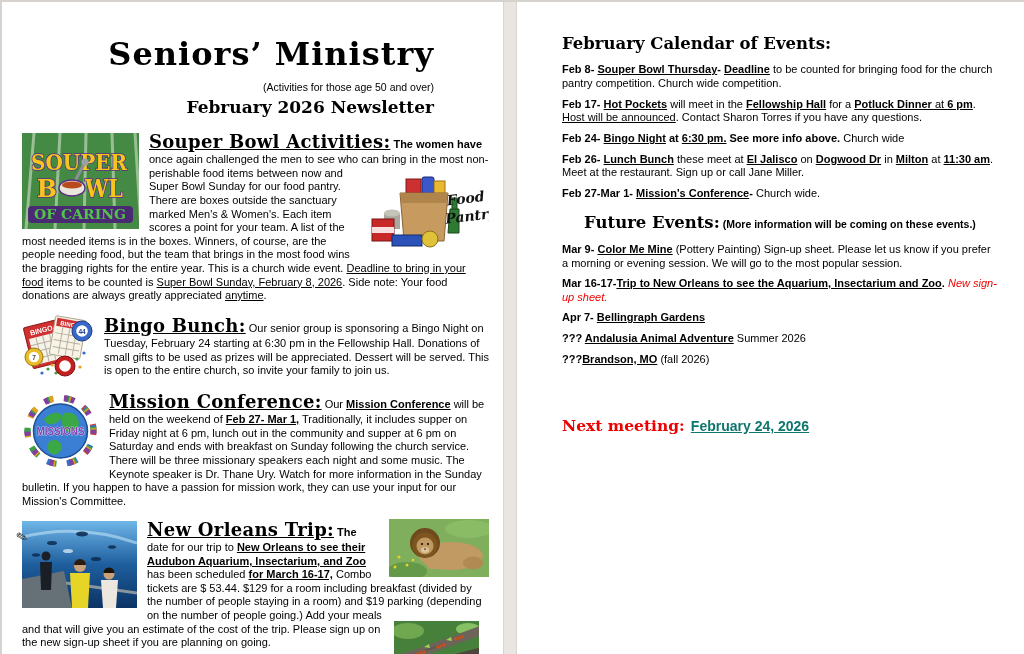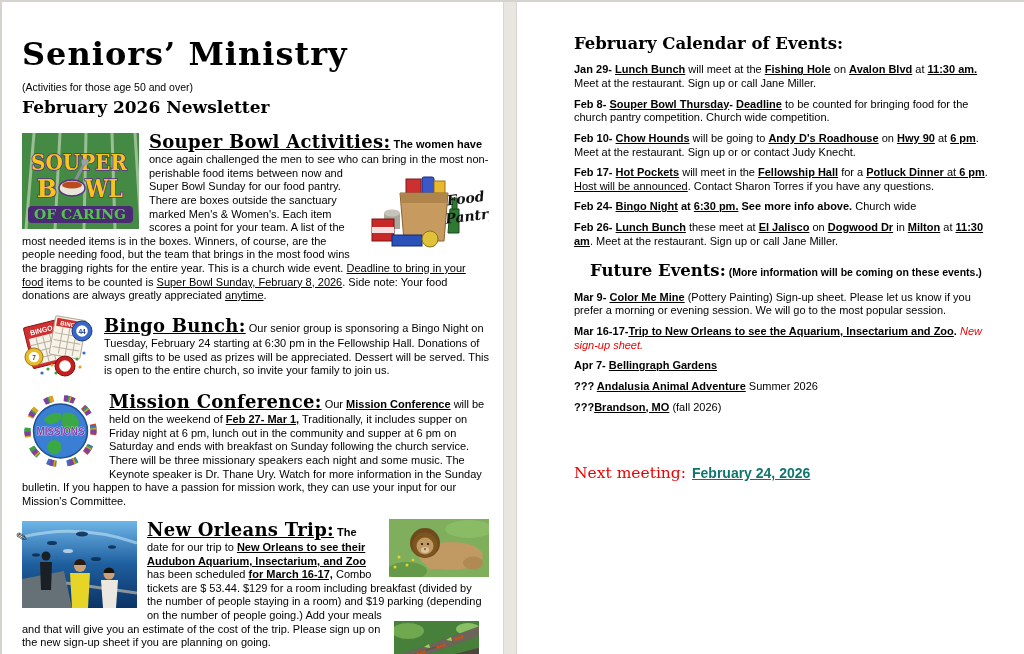--- a/index.html
+++ b/index.html
@@ -9,21 +9,21 @@
     font-family:"Liberation Sans",sans-serif;color:#000;
   }
   .spread{display:flex;height:652px;margin-top:2px;}
   .page{background:#fff;position:relative;overflow:hidden;}
   .page-left{width:501px;margin-left:2px;}
   .gutter{width:12px;background:#e9e5e0;border-left:1px solid #d9d5d0;border-right:1px solid #d9d5d0;}
   .page-right{flex:1;}
 
   
   .p1-inner{padding:36px 14px 0 20px;font-size:11px;line-height:1.24;}
-  .p1-header{width:412px;text-align:left;}
+  .p1-header{width:412px;text-align:right;}
   .title{font-family:"DejaVu Serif",serif;font-weight:bold;font-size:32px;line-height:1.05;letter-spacing:1px;}
   .subtitle{font-size:10.5px;margin-top:9px;}
   .edition{font-family:"DejaVu Serif",serif;font-weight:bold;font-size:17px;margin-top:3px;}
 
   .sec{overflow:hidden;}
   .sec-souper{margin-top:13px;}
   .sec-bingo{margin-top:12px;}
   .sec-mission{margin-top:12px;}
   .sec-neworleans{margin-top:10px;}
   .sec p{margin:0;}
@@ -33,27 +33,27 @@
   .art-souper{float:left;width:117px;height:96px;margin:2px 10px 3px 0;}
   .art-pantry{float:right;width:125px;height:85px;margin:2px 0 4px 8px;}
   .art-bingo{float:left;width:72px;height:62px;margin:0 10px 2px 0;}
   .art-globe{float:left;width:77px;height:76px;margin:2px 10px 2px 0;}
   .art-aquarium{float:left;width:115px;height:87px;margin:2px 10px 2px 0;}
   .art-lion{float:right;width:100px;height:58px;margin:0 0 4px 8px;}
   .art-ants{float:right;clear:right;width:85px;height:55px;margin:12px 10px 4px 8px;}
   .pencil{position:absolute;left:14px;top:527px;font-size:14px;color:#333;transform:rotate(-15deg);}
 
   
-  .p2-inner{padding:32px 26px 0 57px;font-size:11px;line-height:1.24;}
+  .p2-inner{padding:32px 26px 0 45px;font-size:11px;line-height:1.24;}
   .cal-h,.future-h{font-family:"DejaVu Serif",serif;font-weight:bold;font-size:16.5px;margin:0 0 9px 0;}
   .future-h{margin-top:13px;text-align:center;}
   .future-note{font-family:"Liberation Sans",sans-serif;font-size:10.5px;font-weight:bold;}
   p.event{margin:0 0 7px 0;}
   .next-meeting{margin-top:50px;}
-  .nm-label{font-family:"DejaVu Serif",serif;font-weight:normal;font-size:15.5px;color:#ee0000;}
+  .nm-label{font-family:"DejaVu Serif",serif;font-weight:bold;font-size:15.5px;color:#ee0000;}
   .nm-date{font-size:14px;font-weight:bold;color:#0f766e;text-decoration:underline;margin-left:6px;}
 
   
   .f-b{font-weight:bold;}
   .f-u{text-decoration:underline;}
   .f-r{color:#ee0000;}
   .f-i{font-style:italic;}
 </style>
 </head>
 <body>
@@ -291,26 +291,25 @@
     </div>
     <span class="pencil">✎</span>
   </div>
 
   <div class="gutter"></div>
 
   <div class="page page-right">
     <div class="p2-inner">
       <h2 class="cal-h">February Calendar of Events:</h2>
 
-      <p class="event"><span class="f-b">Jan 29- </span><span class="f-b f-u">Lunch Bunch</span><span> will meet at the </span><span class="f-b f-u">Fishing Hole</span><span> on </span><span class="f-b f-u">Avalon Blvd</span><span> at </span><span class="f-b f-u">11:30 am.</span><span> Meet at the restaurant.  Sign up or call Jane Miller.</span></p>
       <p class="event"><span class="f-b">Feb 8- </span><span class="f-b f-u">Souper Bowl Thursday</span><span class="f-b">- </span><span class="f-b f-u">Deadline</span><span> to be counted for bringing food for the church pantry competition. Church wide competition.</span></p>
-      <p class="event"><span class="f-b">Feb  10- </span><span class="f-b f-u">Chow Hounds</span><span> will be going to </span><span class="f-b f-u">Andy D's Roadhouse</span><span> on </span><span class="f-b f-u">Hwy 90</span><span> at </span><span class="f-b f-u">6 pm</span><span>. Meet at the restaurant.  Sign up or or contact Judy Knecht.</span></p>
       <p class="event"><span class="f-b">Feb 17- </span><span class="f-b f-u">Hot Pockets</span><span> will meet in the </span><span class="f-b f-u">Fellowship Hall</span><span> for a </span><span class="f-b f-u">Potluck Dinner </span><span class="f-u">at </span><span class="f-b f-u">6 pm</span><span>. </span><span class="f-u">Host will be announced</span><span>.  Contact Sharon Torres if you have any questions.</span></p>
       <p class="event"><span class="f-b">Feb 24- </span><span class="f-b f-u">Bingo Night</span><span class="f-b"> at </span><span class="f-b f-u">6:30 pm.</span><span class="f-b">  See more info above.</span><span> Church wide</span></p>
       <p class="event"><span class="f-b">Feb 26- </span><span class="f-b f-u">Lunch Bunch</span><span> these meet at </span><span class="f-b f-u">El Jalisco</span><span>  on </span><span class="f-b f-u">Dogwood Dr</span><span>  in </span><span class="f-b f-u">Milton</span><span> at </span><span class="f-b f-u">11:30 am</span><span>. Meet at the restaurant.   Sign up or call Jane Miller.</span></p>
+      <p class="event"><span class="f-b">Feb 27-Mar 1- </span><span class="f-b f-u">Mission's Conference</span><span class="f-b">- </span><span> Church wide.</span></p>
 
       <h2 class="future-h"><span>Future Events:</span><span class="future-note"> (More information will be coming on these events.)</span></h2>
 
       <p class="event"><span class="f-b">Mar 9- </span><span class="f-b f-u">Color Me Mine</span><span> (Pottery Painting) Sign-up sheet. Please let us know if you prefer a morning or evening session. We will go to the most popular session.</span></p>
       <p class="event"><span class="f-b">Mar 16-17-</span><span class="f-b f-u">Trip to New Orleans to see the Aquarium, Insectarium and Zoo</span><span class="f-b">. </span><span class="f-r f-i">New sign-up sheet.</span></p>
       <p class="event"><span class="f-b">Apr 7- </span><span class="f-b f-u">Bellingraph Gardens</span></p>
       <p class="event"><span class="f-b">??? </span><span class="f-b f-u">Andalusia Animal Adventure</span><span> Summer 2026</span></p>
       <p class="event"><span class="f-b">???</span><span class="f-b f-u">Brandson, MO</span><span>  (fall 2026)</span></p>
 
       <div class="next-meeting">

